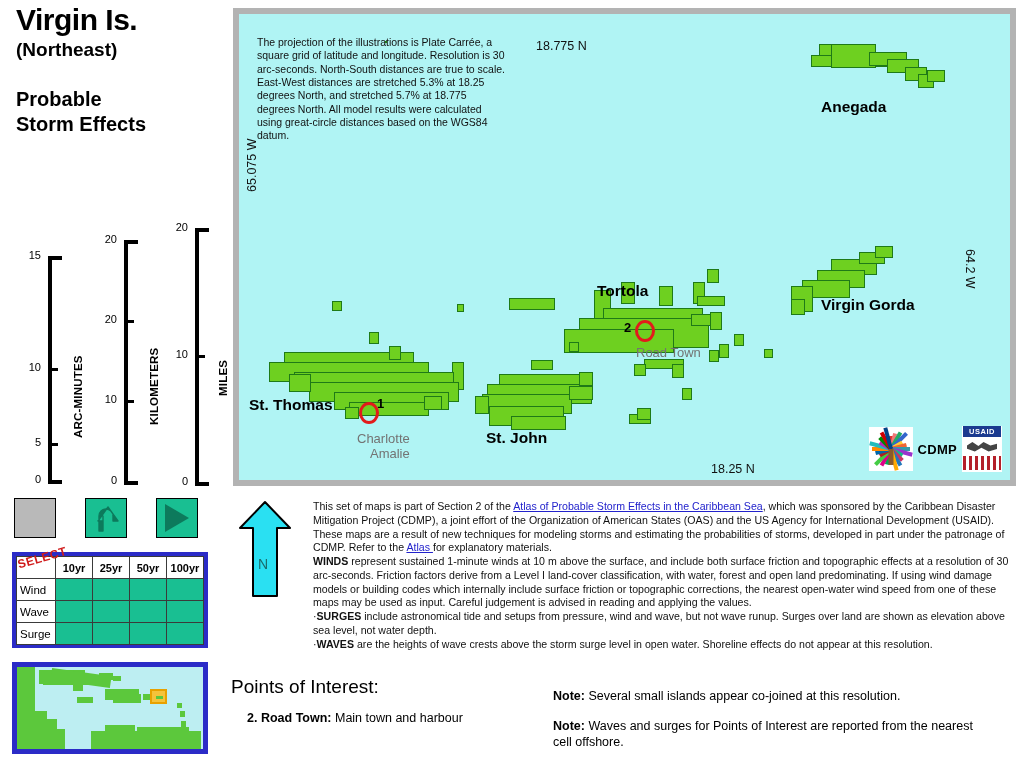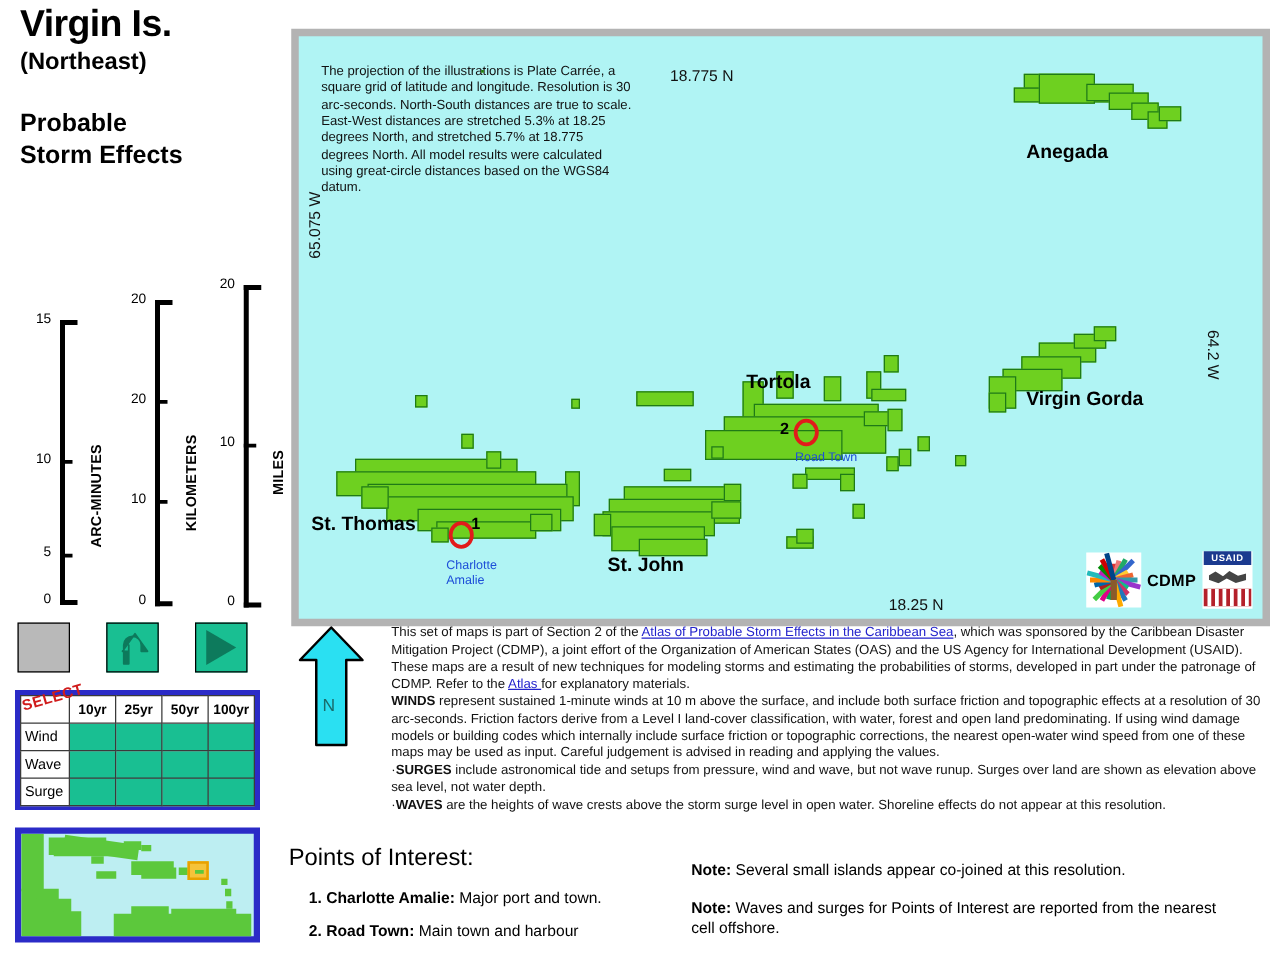--- a/index.html
+++ b/index.html
@@ -10,39 +10,39 @@
   }
   
   #title-block{position:absolute;left:16px;top:4px;width:210px;}
   .title-main{font-size:30px;font-weight:bold;color:#000;line-height:1.05;letter-spacing:-0.5px;}
   .title-sub{font-size:19px;font-weight:bold;color:#000;line-height:1.2;margin-top:3px;}
   .title-probable{font-size:20px;font-weight:bold;color:#000;line-height:1.25;margin-top:26px;}
 
   
   #map-panel{
     position:absolute;left:233px;top:8px;width:783px;height:478px;
-    background:#b3b3b3;padding:6px;box-sizing:border-box;margin-top:15px;
+    background:#b3b3b3;padding:6px;box-sizing:border-box;
   }
   #map-inner{
     position:relative;width:100%;height:100%;background:#b0f4f4;overflow:hidden;
   }
   #map-note{
     position:absolute;left:18px;top:22px;width:250px;
     font-size:10.5px;line-height:1.27;color:#111;
   }
   .coord{position:absolute;font-size:12.5px;color:#111;}
   #coord-n-top{left:297px;top:25px;}
   #coord-n-bottom{left:472px;top:448px;}
   #coord-w-left{left:6px;top:178px;transform:rotate(-90deg);transform-origin:left top;white-space:nowrap;}
   #coord-w-right{left:738px;top:235px;transform:rotate(90deg);transform-origin:left top;white-space:nowrap;}
 
   .island{position:absolute;background:#6ed020;border:1.2px solid #1f7a17;box-sizing:border-box;}
   .isl-lbl{position:absolute;font-weight:bold;color:#000;white-space:nowrap;}
   .isl-lbl.big{font-size:15.5px;}
-  .town-lbl{position:absolute;font-size:10px;color:#1d4ed8;white-space:nowrap;text-align:left;line-height:1.15;}
+  .town-lbl{position:absolute;font-size:13px;color:#737373;white-space:nowrap;text-align:right;line-height:1.15;}
   .poi-ring{position:absolute;width:20px;height:22px;border:3px solid #e21b1b;border-radius:50%;box-sizing:border-box;background:transparent;}
   .poi-num{position:absolute;font-size:13px;font-weight:bold;color:#000;}
 
   
   #logo-row{position:absolute;right:8px;bottom:8px;display:flex;align-items:center;gap:5px;}
   .oas-logo{width:44px;height:44px;background:#fff;position:relative;overflow:hidden;}
   .oas-logo .ray{position:absolute;left:50%;top:50%;width:4px;height:19px;transform-origin:50% 100%;}
   .cdmp-txt{font-size:13px;font-weight:bold;color:#000;letter-spacing:0.3px;}
   .usaid-logo{width:40px;height:46px;background:#fff;display:flex;flex-direction:column;align-items:center;justify-content:flex-start;}
   .usaid-top{width:38px;height:11px;background:#1b3a8f;color:#fff;font-size:7.5px;font-weight:bold;display:flex;align-items:center;justify-content:center;letter-spacing:0.5px;}
@@ -375,23 +375,20 @@
 <div id="desc">
   <span>This set of maps is part of Section 2 of the </span><span class="link">Atlas of Probable Storm Effects in the Caribbean Sea</span><span>, which was sponsored by the Caribbean Disaster Mitigation Project (CDMP), a joint effort of the Organization of American States (OAS) and the US Agency for International Development (USAID). These maps are a result of new  techniques for modeling storms and estimating the probabilities of storms, developed in part under the patronage of CDMP.  Refer to the </span><span class="link">Atlas </span><span>for explanatory materials.</span><br>
   <b>WINDS</b><span> represent sustained 1-minute winds at 10 m above the surface, and include both surface friction and topographic effects at a resolution of 30 arc-seconds.  Friction factors derive from a Level I land-cover classification, with water, forest and open land predominating.  If using wind damage models or building codes which internally include surface friction or topographic corrections, the nearest open-water wind speed from one of these maps may be used as input.  Careful judgement is advised in reading and applying the values.</span><br>
   <span>·</span><b>SURGES</b><span> include astronomical tide and setups from pressure, wind and wave, but not wave runup.  Surges over land are shown as elevation above sea level, not water depth.</span><br>
   <span>·</span><b>WAVES</b><span> are the heights of wave crests above the storm surge level in open water.  Shoreline effects do not appear at this resolution.</span>
 </div>
 
 <div id="poi">
   <div id="poi-head">Points of Interest:</div>
   <div class="poi-item">
-    <b><span>1. </span><span>Charlotte Amalie:</span></b><span>  Major port and town.</span>
-  </div>
-  <div class="poi-item">
     <b><span>2. </span><span>Road Town:</span></b><span>  Main town and harbour</span>
   </div>
 </div>
 
 <div id="notes">
   <div class="note">
     <b>Note:</b><span>  Several small islands appear co-joined at this resolution.</span>
   </div>
   <div class="note">
     <b>Note:</b><span>  Waves and surges for Points of Interest are reported from the nearest cell offshore.</span>

